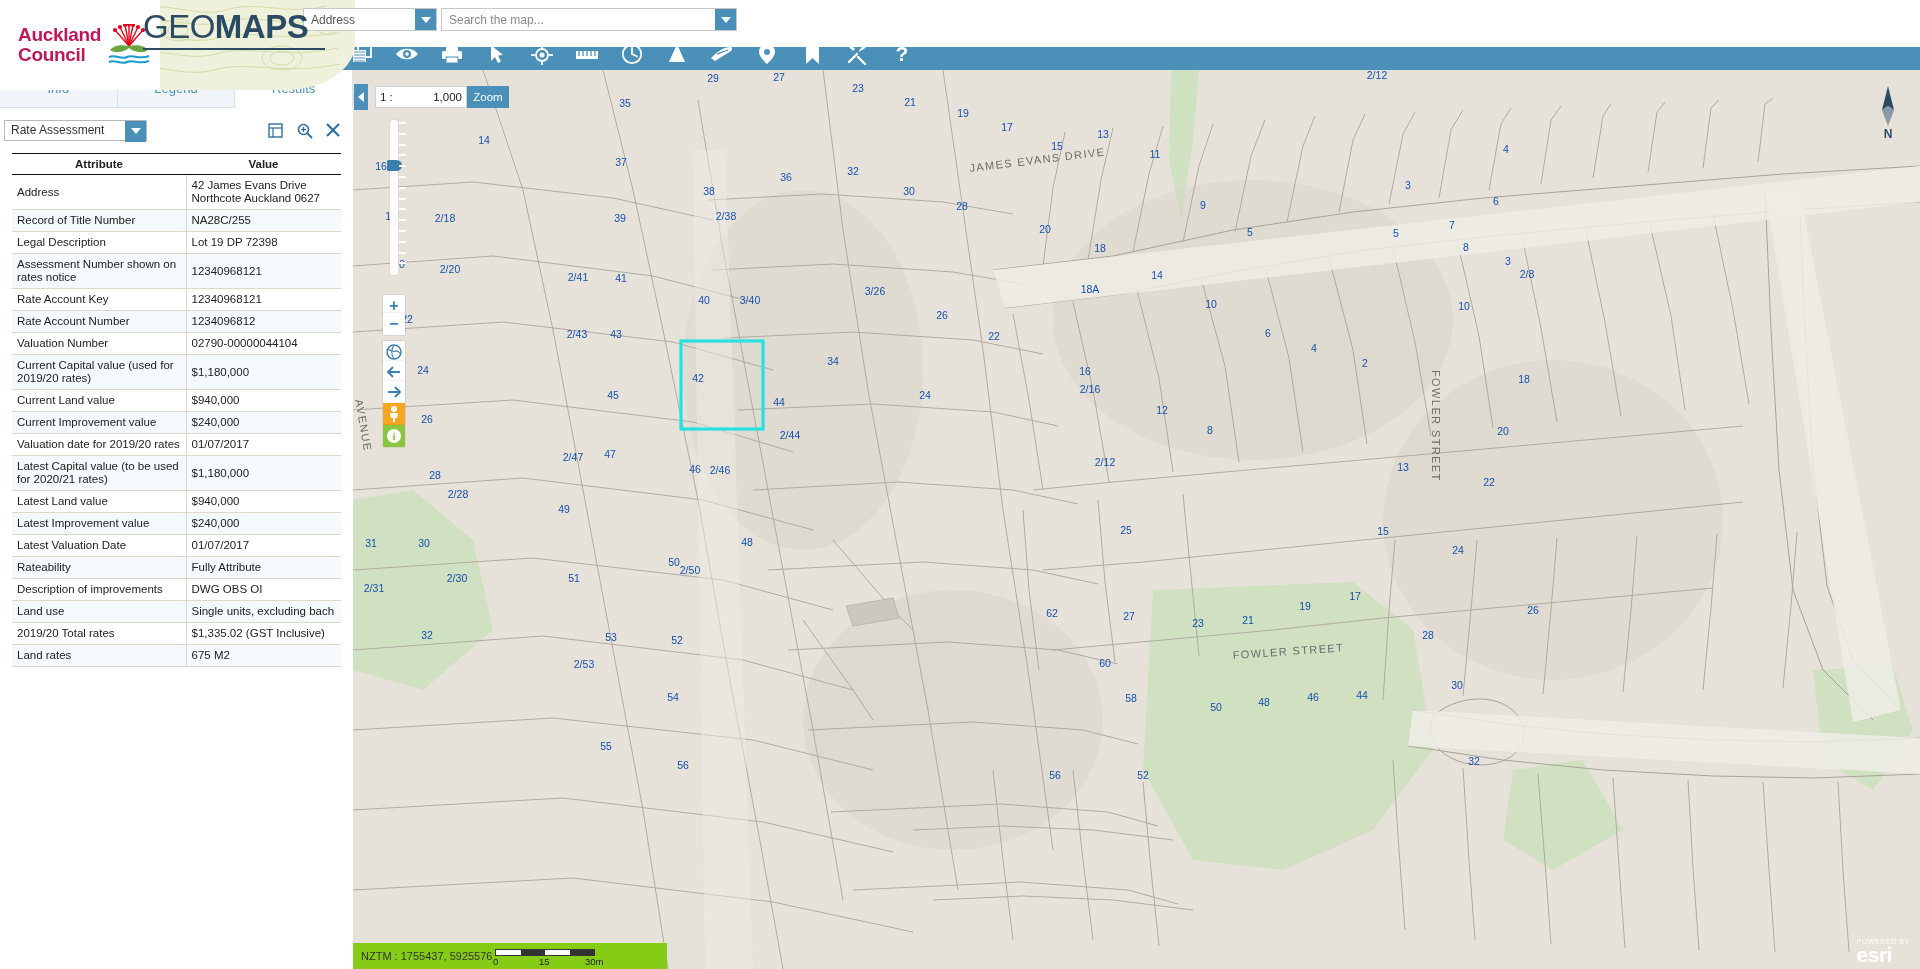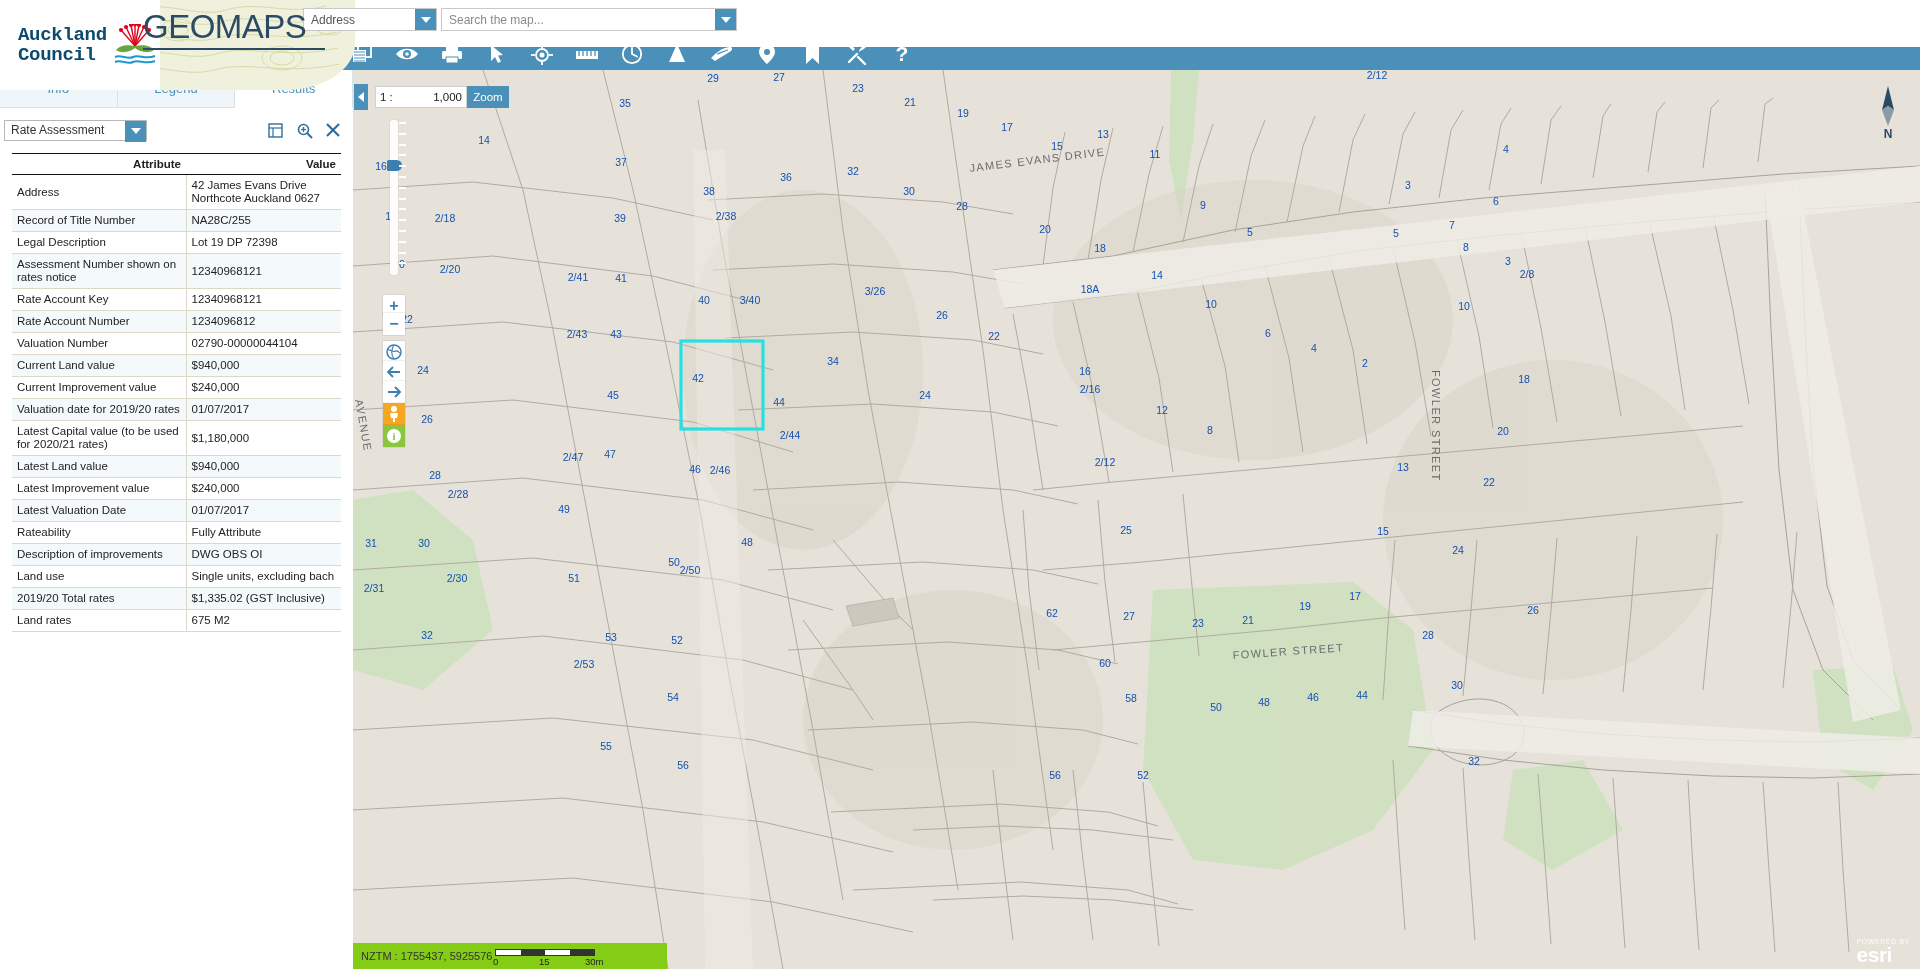--- a/index.html
+++ b/index.html
@@ -16,42 +16,42 @@
   
   .header {
     position: absolute; top: 0; left: 0; width: 1920px; height: 47px;
     background: #ffffff; z-index: 30;
   }
   .logo-block {
     position: absolute; left: 0; top: 0; width: 160px; height: 90px;
     background: #ffffff; display: flex; align-items: center; padding-left: 18px;
   }
   .logo-text {
-    font-family: Liberation Mono, monospace;
+    font-family: Liberation Sans, sans-serif;
     font-weight: bold; font-size: 19px; line-height: 20px;
-    color: #0c4a6e; letter-spacing: -0.3px;
+    color: #be185d; letter-spacing: -0.3px;
   }
   .logo-mark { margin-left: 5px; width: 46px; height: 42px; position: relative; }
 
   .topo-band {
     position: absolute; left: 130px; top: 0; width: 225px; height: 90px;
     background: #eff1dd;
     border-bottom-right-radius: 70px 46px;
     overflow: hidden;
   }
   .topo-band svg { position: absolute; left: 0; top: 0; }
   .geomaps-wrap {
     position: absolute; left: 143px; top: 8px; z-index: 5;
   }
   .geomaps {
     font-size: 33px; letter-spacing: -0.5px; color: #2b4a63;
     font-family: "Liberation Sans", sans-serif;
   }
   .geomaps .geo { font-weight: normal; }
-  .geomaps .maps { font-weight: normal; text-align: right; }
+  .geomaps .maps { font-weight: bold; text-align: right; }
   .geomaps-rule {
     width: 182px; height: 2px; background: #2b4a63; margin-top: 2px;
   }
 
   
   .search-type {
     position: absolute; left: 303px; top: 8px; width: 134px; height: 23px;
     border: 1px solid #c8c8c8; background: #fff; font-size: 12px; color: #555;
     display: flex; align-items: center; padding-left: 7px;
   }
@@ -115,21 +115,21 @@
     width: 108px; display: flex; align-items: center; justify-content: center;
     font-size: 12.5px; color: #4a90b8; cursor: pointer;
   }
   .subtab.active { background: #4a90b8; color: #ffffff; }
 
   table.attrs {
     margin: 7px 12px 0 12px; width: 329px; border-collapse: collapse;
     font-size: 11.5px; color: #222; table-layout: fixed;
   }
   table.attrs th {
-    text-align: right; font-weight: bold; font-size: 11.5px;
+    text-align: center; font-weight: bold; font-size: 11.5px;
     padding: 4px 5px; border-top: 1px solid #111; border-bottom: 1px solid #111;
     background: #fff;
   }
   table.attrs td {
     padding: 4px 5px; border-bottom: 1px solid #ded8c9; vertical-align: middle;
     line-height: 13px;
   }
   table.attrs tr td:first-child { border-right: 1px solid #ded8c9; }
   table.attrs th:first-child, table.attrs td:first-child { width: 174px; }
   table.attrs tbody tr:nth-child(even) { background: #f4f9fc; }
@@ -470,20 +470,24 @@
             <td>Rate Account Key</td>
             <td>12340968121</td>
           </tr>
           <tr>
             <td>Rate Account Number</td>
             <td>1234096812</td>
           </tr>
           <tr>
             <td>Valuation Number</td>
             <td>02790-00000044104</td>
+          </tr>
+          <tr>
+            <td>Current Capital value (used for 2019/20 rates)</td>
+            <td>$1,180,000</td>
           </tr>
           <tr>
             <td>Current Land value</td>
             <td>$940,000</td>
           </tr>
           <tr>
             <td>Current Improvement value</td>
             <td>$240,000</td>
           </tr>
           <tr>

